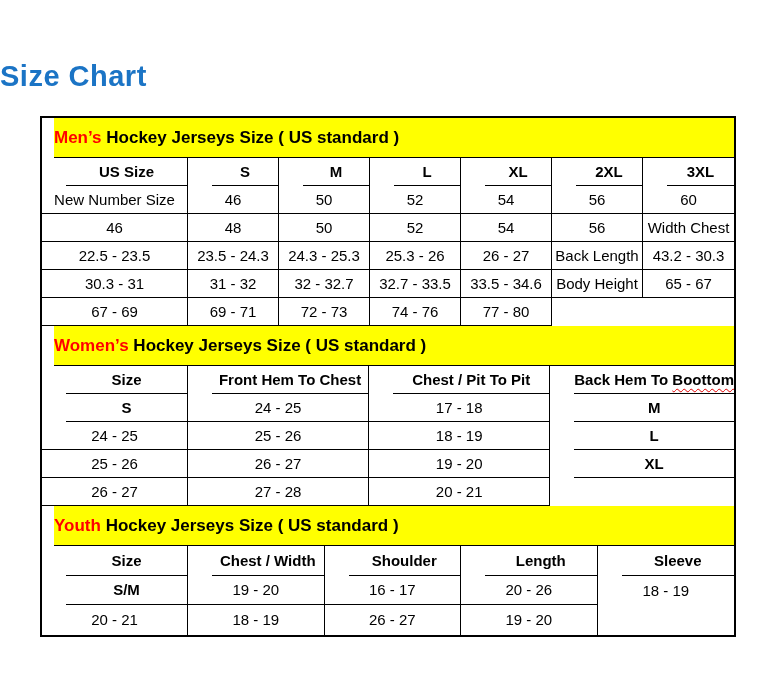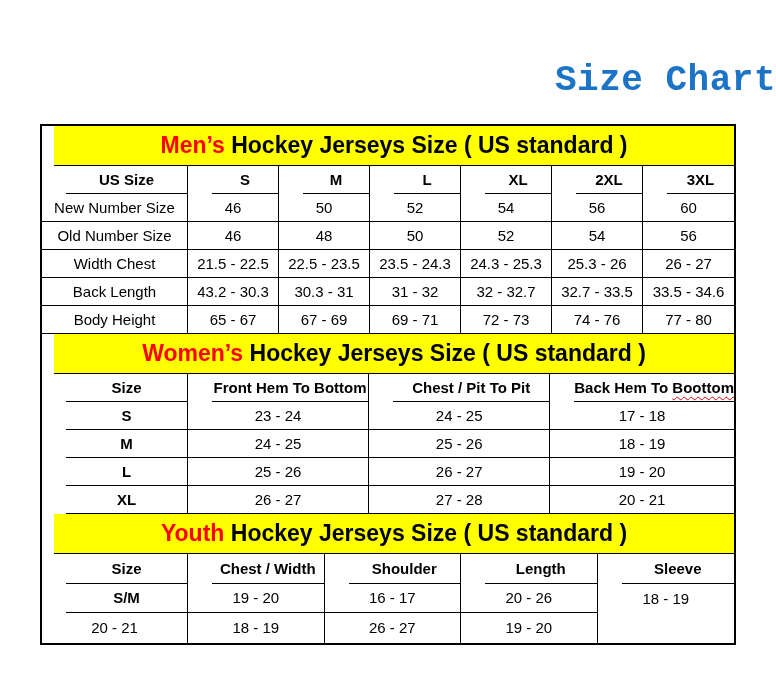--- a/index.html
+++ b/index.html
@@ -5,38 +5,37 @@
   html, body { margin: 0; padding: 0; }
   body {
     width: 776px; height: 692px;
     background: #ffffff;
     font-family: "Liberation Sans", sans-serif;
     color: #000;
     overflow: hidden;
   }
   .title {
     margin: 0; padding-top: 60px;
-    text-align: right;
-    font-size: 36px; font-weight: bold;
+    text-align: left;
+    font-size: 29px; font-weight: bold;
     color: var(--title, #1B74C5);
     letter-spacing: 0.5px;
-    font-family: Liberation Mono, monospace;
   }
   .chart {
     width: 696px;
     margin: 23px auto 0 auto;
     border: 2px solid var(--border, #000);
     box-sizing: border-box;
   }
   .band {
     height: 39px;
     background: var(--band-background, #FFFF00);
     border-bottom: 1.5px solid var(--border, #000);
-    display: flex; align-items: center; justify-content: center;
-    font-weight: bold; font-size: 23px; margin-left: 12px;
+    display: flex; align-items: center; 
+    font-weight: bold; font-size: 17px; margin-left: 12px;
   }
   .band .hl { color: var(--accent-red, #FF0000); white-space: pre; }
   .band .rest { white-space: pre; }
   .grid { display: grid; }
   .men   { grid-template-columns: 146px repeat(6, 1fr); grid-auto-rows: 28px; }
   .women { grid-template-columns: 146px repeat(3, 1fr); grid-auto-rows: 28px; }
   .youth { grid-template-columns: 146px repeat(4, 1fr); grid-auto-rows: 29.5px; }
   .cell {
     display: flex; align-items: center; justify-content: center;
     font-size: 15px;
@@ -80,30 +79,28 @@
       <div class="cell head">3XL</div>
 
       <div class="cell">New Number Size</div>
       <div class="cell">46</div>
       <div class="cell">50</div>
       <div class="cell">52</div>
       <div class="cell">54</div>
       <div class="cell">56</div>
       <div class="cell">60</div>
 
-      <div class="cell">Old Number Size</div>
       <div class="cell">46</div>
       <div class="cell">48</div>
       <div class="cell">50</div>
       <div class="cell">52</div>
       <div class="cell">54</div>
       <div class="cell">56</div>
 
       <div class="cell">Width Chest</div>
-      <div class="cell">21.5 - 22.5</div>
       <div class="cell">22.5 - 23.5</div>
       <div class="cell">23.5 - 24.3</div>
       <div class="cell">24.3 - 25.3</div>
       <div class="cell">25.3 - 26</div>
       <div class="cell">26 - 27</div>
 
       <div class="cell">Back Length</div>
       <div class="cell">43.2 - 30.3</div>
       <div class="cell">30.3 - 31</div>
       <div class="cell">31 - 32</div>
@@ -120,26 +117,25 @@
       <div class="cell">77 - 80</div>
     </div>
 
     <div class="band">
         <span class="hl">Women’s</span>
         <span class="rest"> Hockey Jerseys Size ( US standard )</span>
       </div>
 
     <div class="grid women">
       <div class="cell head">Size</div>
-      <div class="cell head">Front Hem To Bottom</div>
+      <div class="cell head">Front Hem To Chest</div>
       <div class="cell head">Chest / Pit To Pit</div>
       <div class="cell head"><span>Back Hem To </span><span class="squiggle">Boottom</span></div>
 
       <div class="cell bold">S</div>
-      <div class="cell">23 - 24</div>
       <div class="cell">24 - 25</div>
       <div class="cell">17 - 18</div>
 
       <div class="cell bold">M</div>
       <div class="cell">24 - 25</div>
       <div class="cell">25 - 26</div>
       <div class="cell">18 - 19</div>
 
       <div class="cell bold">L</div>
       <div class="cell">25 - 26</div>

